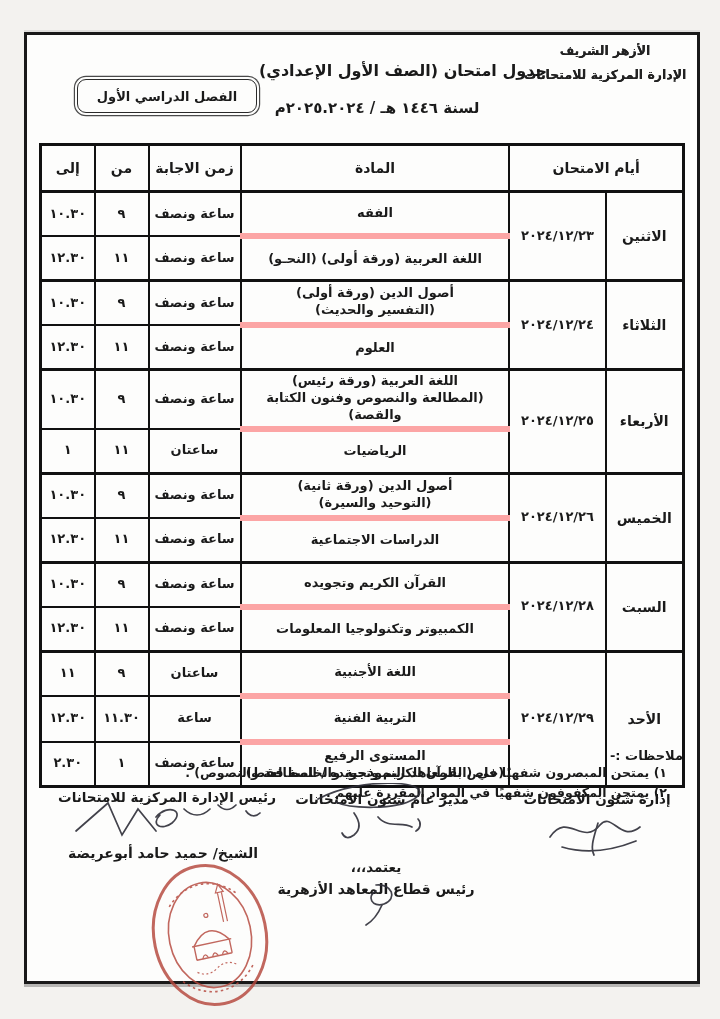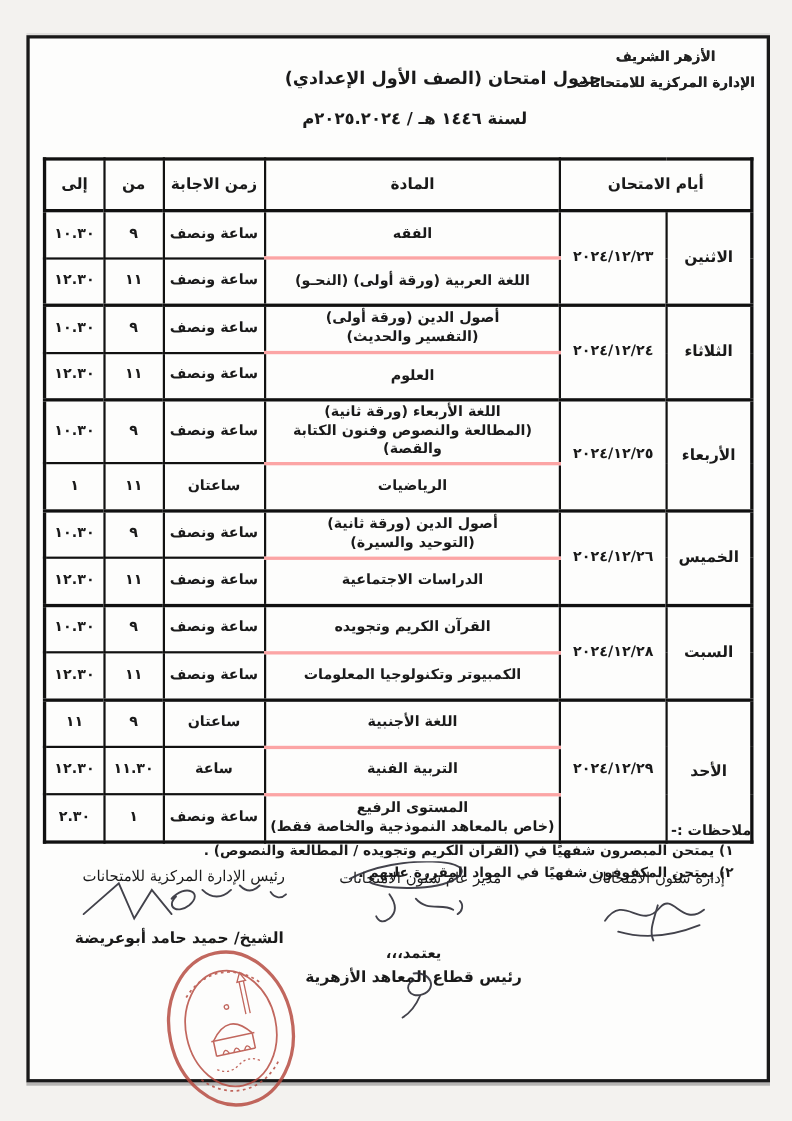--- a/index.html
+++ b/index.html
@@ -26,30 +26,30 @@
   table{border-collapse:collapse;margin:108px 12px 0 12px;width:646px;
         table-layout:fixed;}
   table{border:3px solid #111;}
   th,td{border:2px solid #111;text-align:center;vertical-align:middle;
         padding:2px 4px;font-weight:bold;}
   th{height:40px;font-size:14px;}
   tbody td{height:36px;font-size:13px;line-height:1.3;}
   td.day-cell{font-size:14px;}
   td.date-cell{font-size:13px;letter-spacing:.5px;}
   td.subj.mid-b{border-bottom:1px solid #3a3a3a;}
-  td.subj.mid-t{border-top:3px solid #fca5a5;}
+  td.subj.mid-t{border-top:6px solid #fca5a5;}
   tr.gstart td{border-top-width:3px;}
   thead th{border-bottom-width:3px;}
   
   .notes{position:absolute;right:14px;left:14px;top:676px;text-align:right;}
   .notes-label{font-size:13px;font-weight:bold;margin-top:37px;}
   .note-item{font-size:12.5px;font-weight:bold;line-height:1.6;padding-right:16px;}
   
   .sign-area{position:absolute;left:3px;right:3px;top:748px;height:198px;}
-  .sig-label{position:absolute;font-size:13.5px;font-weight:normal;text-align:center;}
+  .sig-label{position:absolute;font-size:13.5px;font-weight:bold;text-align:center;}
   .lab-right{right:8px;top:8px;width:178px;}
   .lab-center{right:212px;top:8px;width:200px;}
   .lab-left{left:8px;top:6px;width:258px;}
   .name-left{position:absolute;left:8px;top:62px;width:250px;text-align:center;
              font-size:14px;font-weight:bold;}
   .approve{position:absolute;left:228px;top:76px;width:236px;text-align:center;z-index:1;}
   .approve-word{font-size:13.5px;font-weight:bold;}
   .approve-title{font-size:14px;font-weight:bold;margin-top:6px;}
   .approve-name{font-size:15px;font-weight:bold;margin-top:14px;}
   .scribble{position:absolute;pointer-events:none;}
@@ -64,20 +64,23 @@
 <body>
 
 <div class="page">
   <div class="frame">
 
     <div class="letterhead">
       <div>الأزهر الشريف</div>
       <div>الإدارة المركزية للامتحانات</div>
     </div>
 
+    <div class="badge">
+      <span>الفصل الدراسي الأول</span>
+    </div>
 
     <div class="title">جدول امتحان (الصف الأول الإعدادي)</div>
     <div class="subtitle">لسنة ١٤٤٦ هـ / ٢٠٢٥.٢٠٢٤م</div>
 
     <table dir="rtl">
       <colgroup>
         <col style="width:78px">
           <col style="width:96px">
           <col>
         <col style="width:92px">
@@ -128,21 +131,21 @@
               <div>العلوم</div>
             </td>
             <td class="dur">ساعة ونصف</td>
             <td class="num">١١</td>
             <td class="num">١٢.٣٠</td>
           </tr>
           <tr class="gstart">
             <td class="day-cell" rowspan="2">الأربعاء</td>
             <td class="date-cell" rowspan="2">٢٠٢٤/١٢/٢٥</td>
             <td class="subj mid-b">
-              <div>اللغة الأربعاء (ورقة ثانية)</div>
+              <div>اللغة العربية (ورقة رئيس)</div>
               <div>(المطالعة والنصوص وفنون الكتابة والقصة)</div>
             </td>
             <td class="dur">ساعة ونصف</td>
             <td class="num">٩</td>
             <td class="num">١٠.٣٠</td>
           </tr>
           <tr class="">
             <td class="subj mid-t">
               <div>الرياضيات</div>
             </td>

